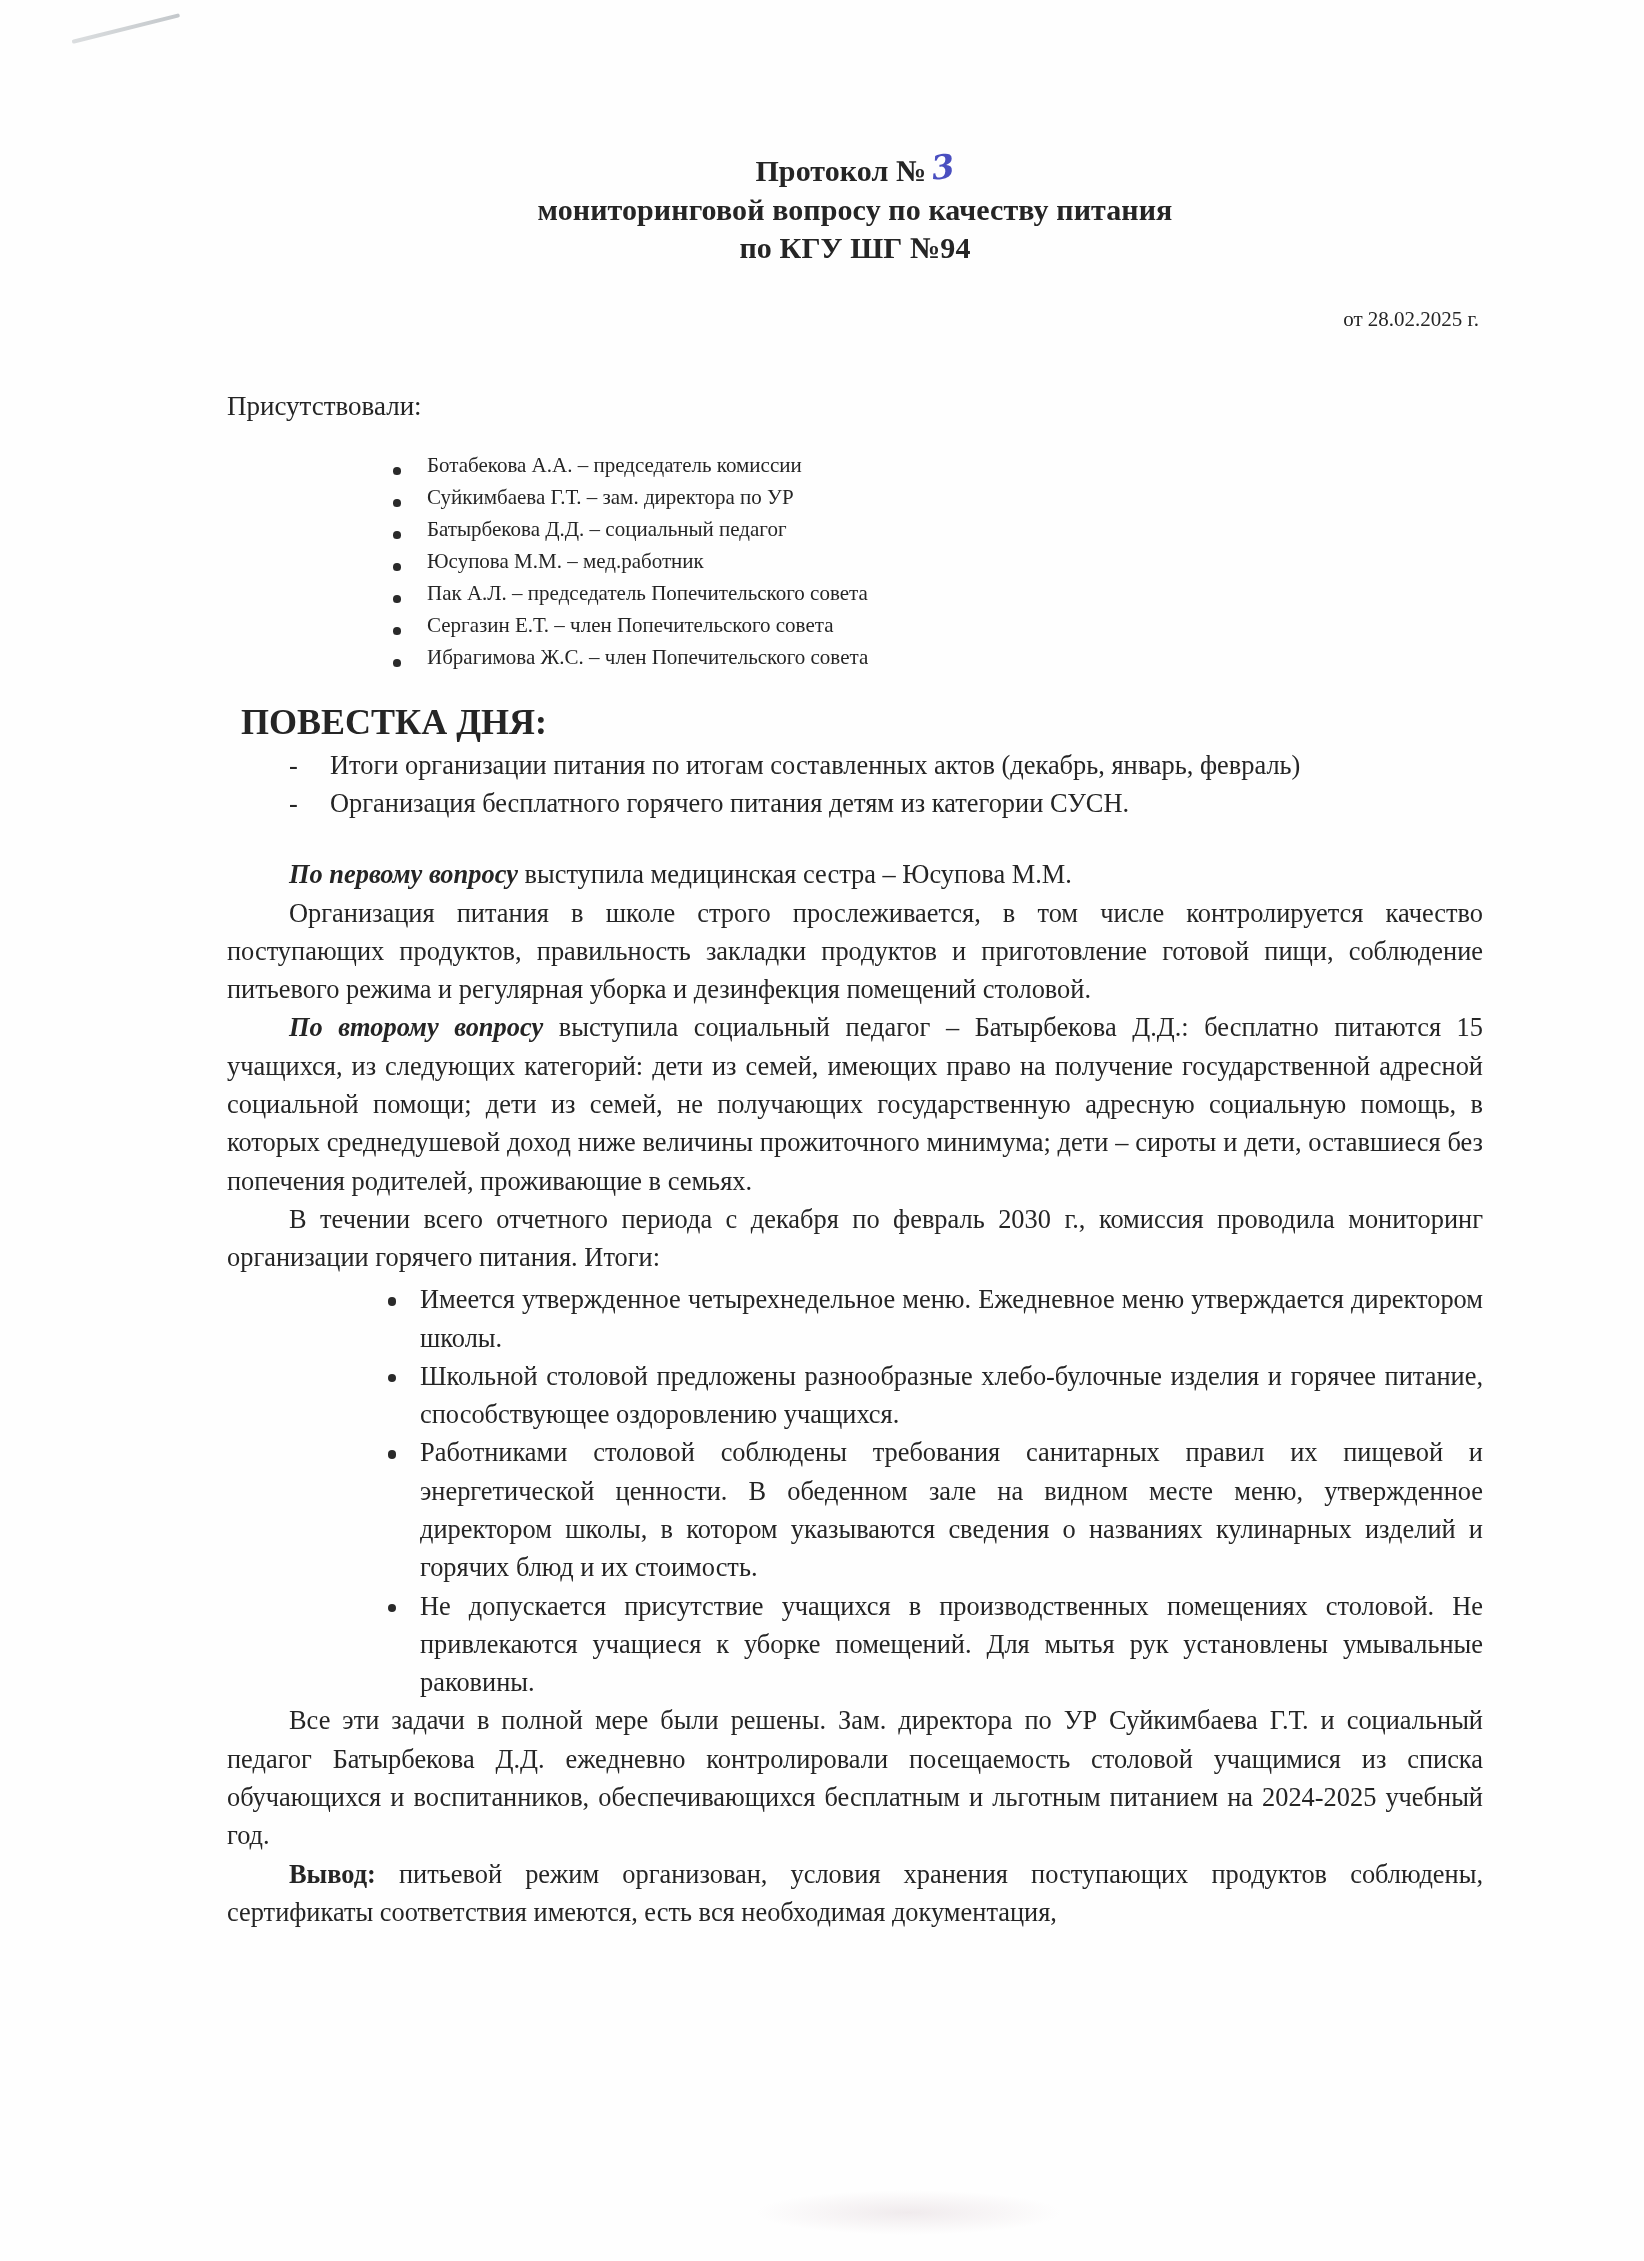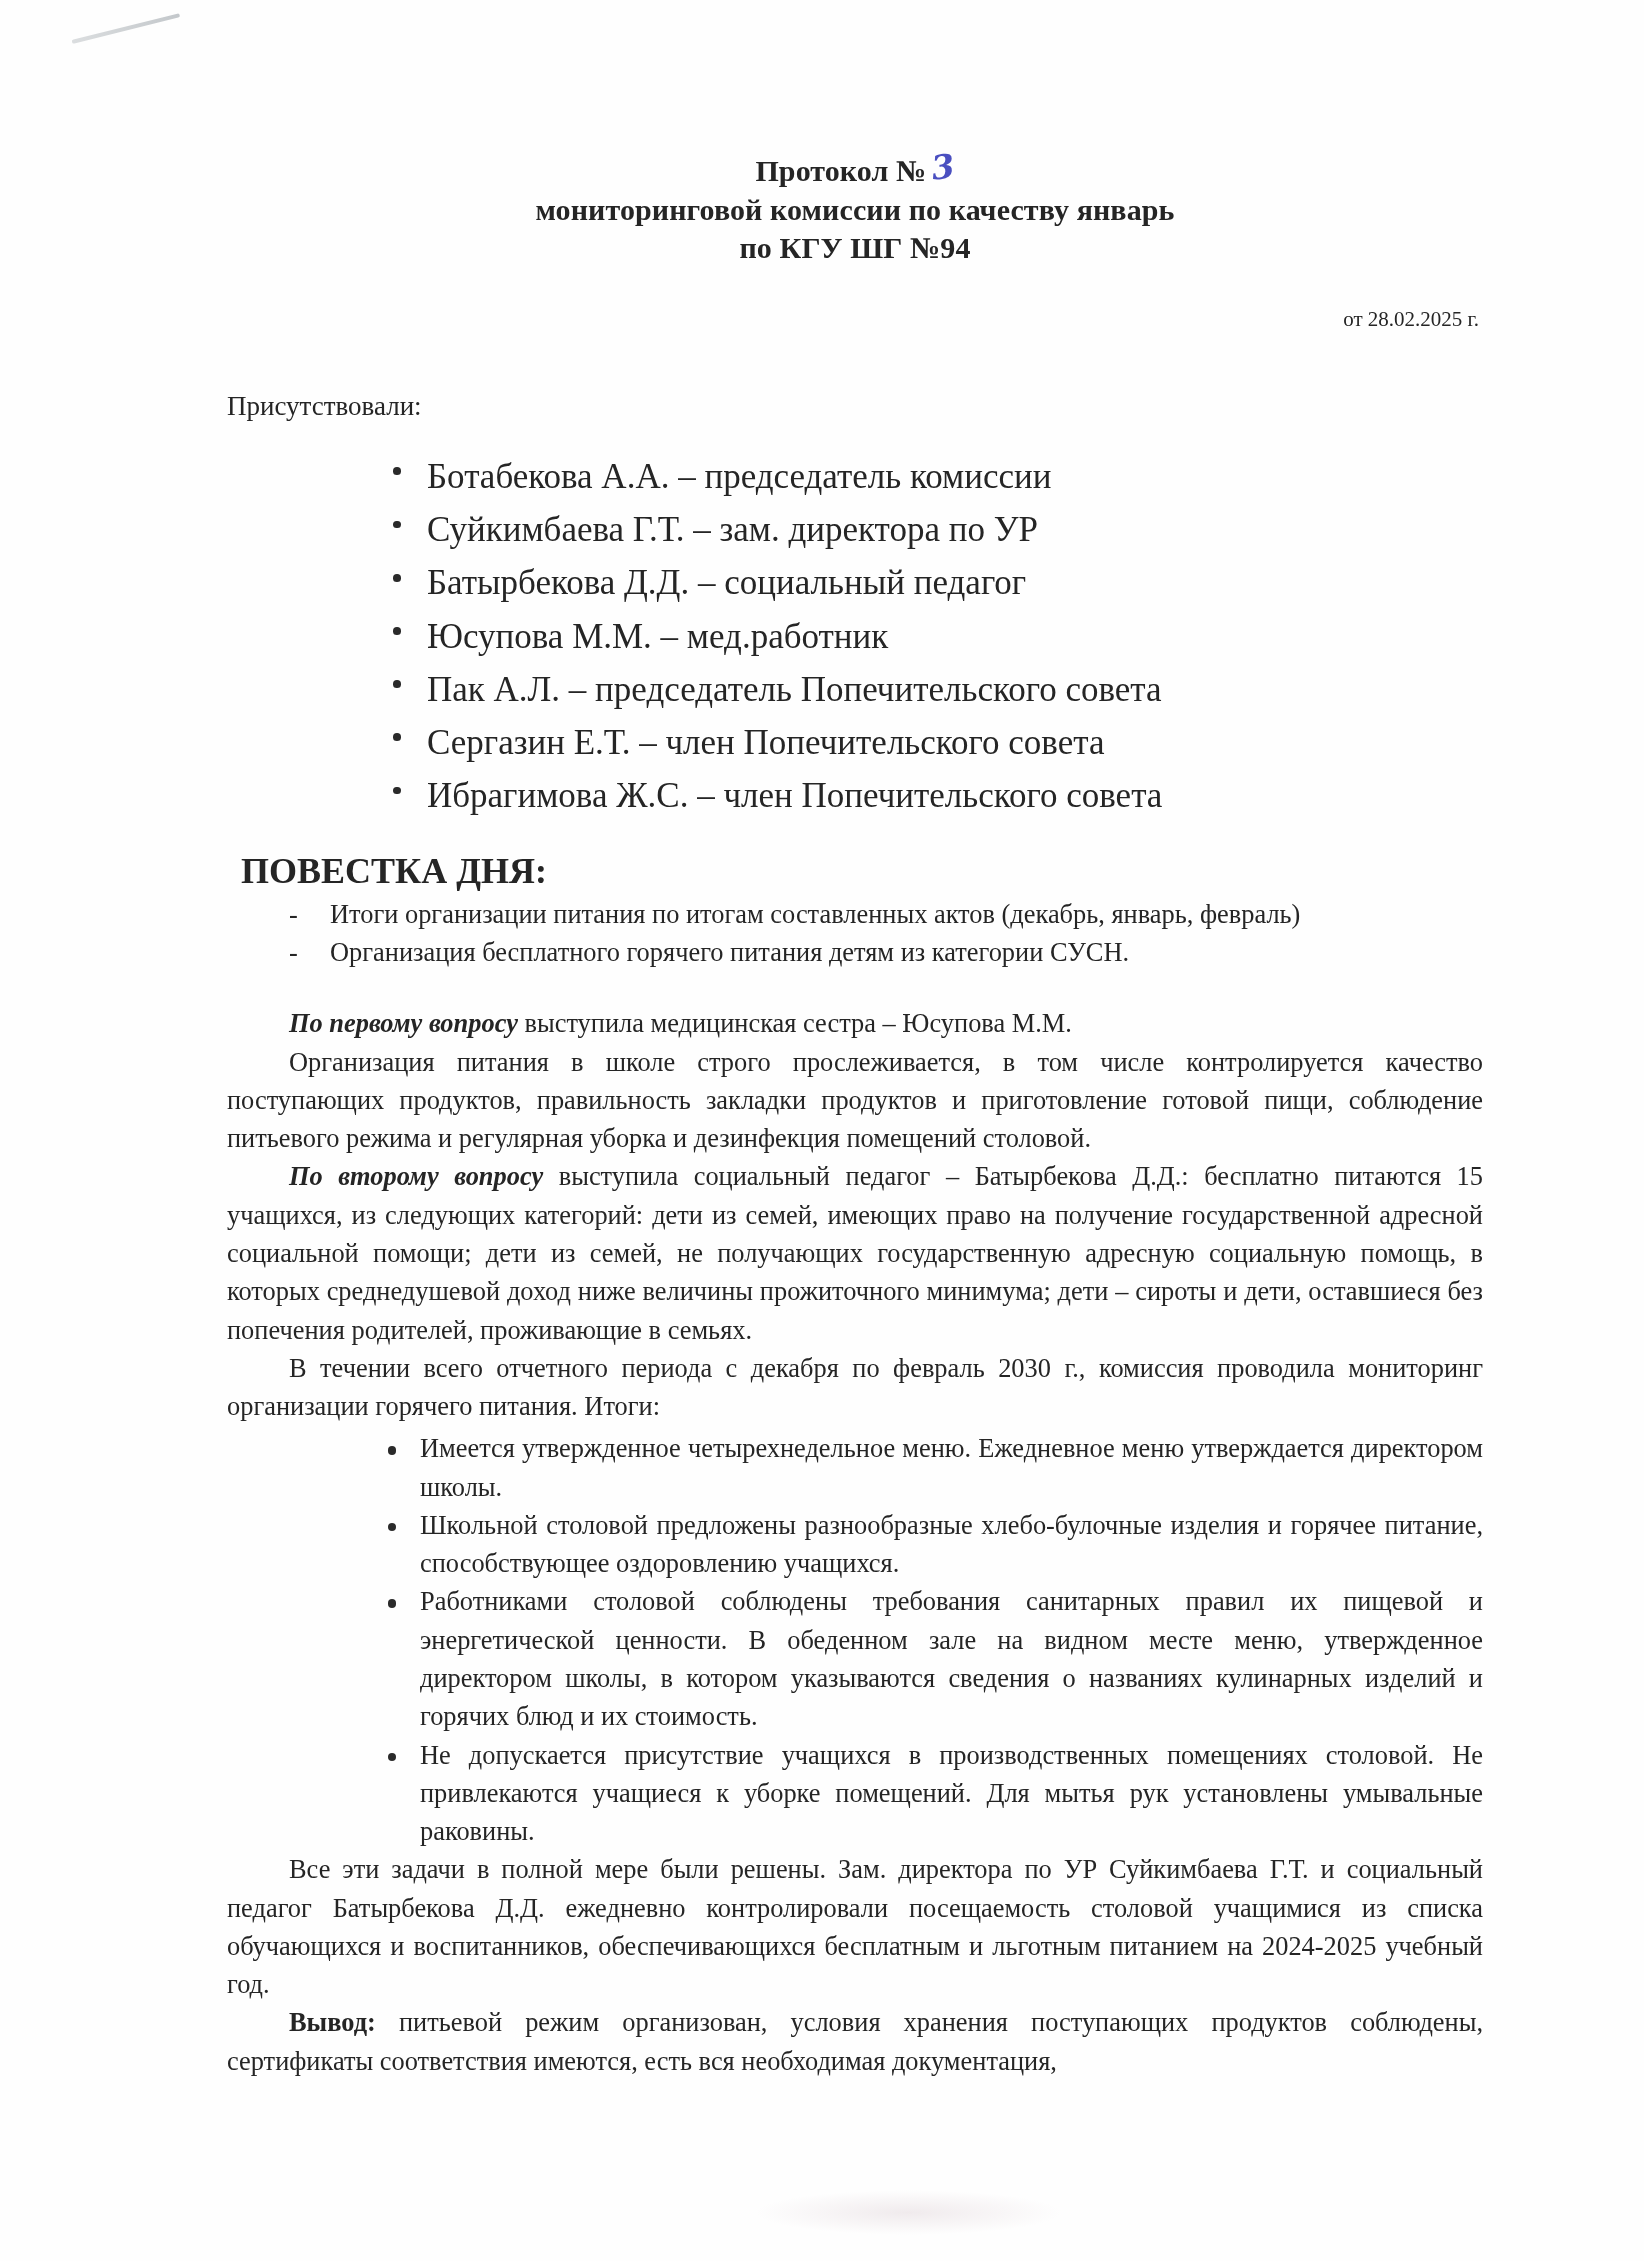--- a/index.html
+++ b/index.html
@@ -84,21 +84,21 @@
   }
 
   
   ul.attendees {
     list-style: none;
     margin: 28px 0 0 0;
     padding: 0;
   }
   ul.attendees li {
     position: relative;
-    font-size: 35px;
+    font-size: 21px;
     line-height: 1.52;
     padding-left: 200px;
   }
   ul.attendees li::before {
     content: "";
     position: absolute;
     left: 166px;
     top: 17.4px;
     width: 7.7px;
     height: 7.7px;
@@ -180,21 +180,21 @@
 
 <div class="page">
 
   <div class="scan-artifact"></div>
   <div class="scan-smudge"></div>
 
   <div class="content">
 
     <div class="title-block">
       <div class="title-line"><span>Протокол №</span><span class="hand-number">3</span></div>
-      <div class="title-line">мониторинговой комиссии по качеству январь</div>
+      <div class="title-line">мониторинговой вопросу по качеству питания</div>
       <div class="title-line">по КГУ ШГ №94</div>
     </div>
 
     <div class="date-line">от 28.02.2025 г.</div>
 
     <div class="present-label">Присутствовали:</div>
 
     <ul class="attendees">
       <li>Ботабекова А.А. – председатель комиссии</li>
       <li>Суйкимбаева Г.Т. – зам. директора по УР</li>

